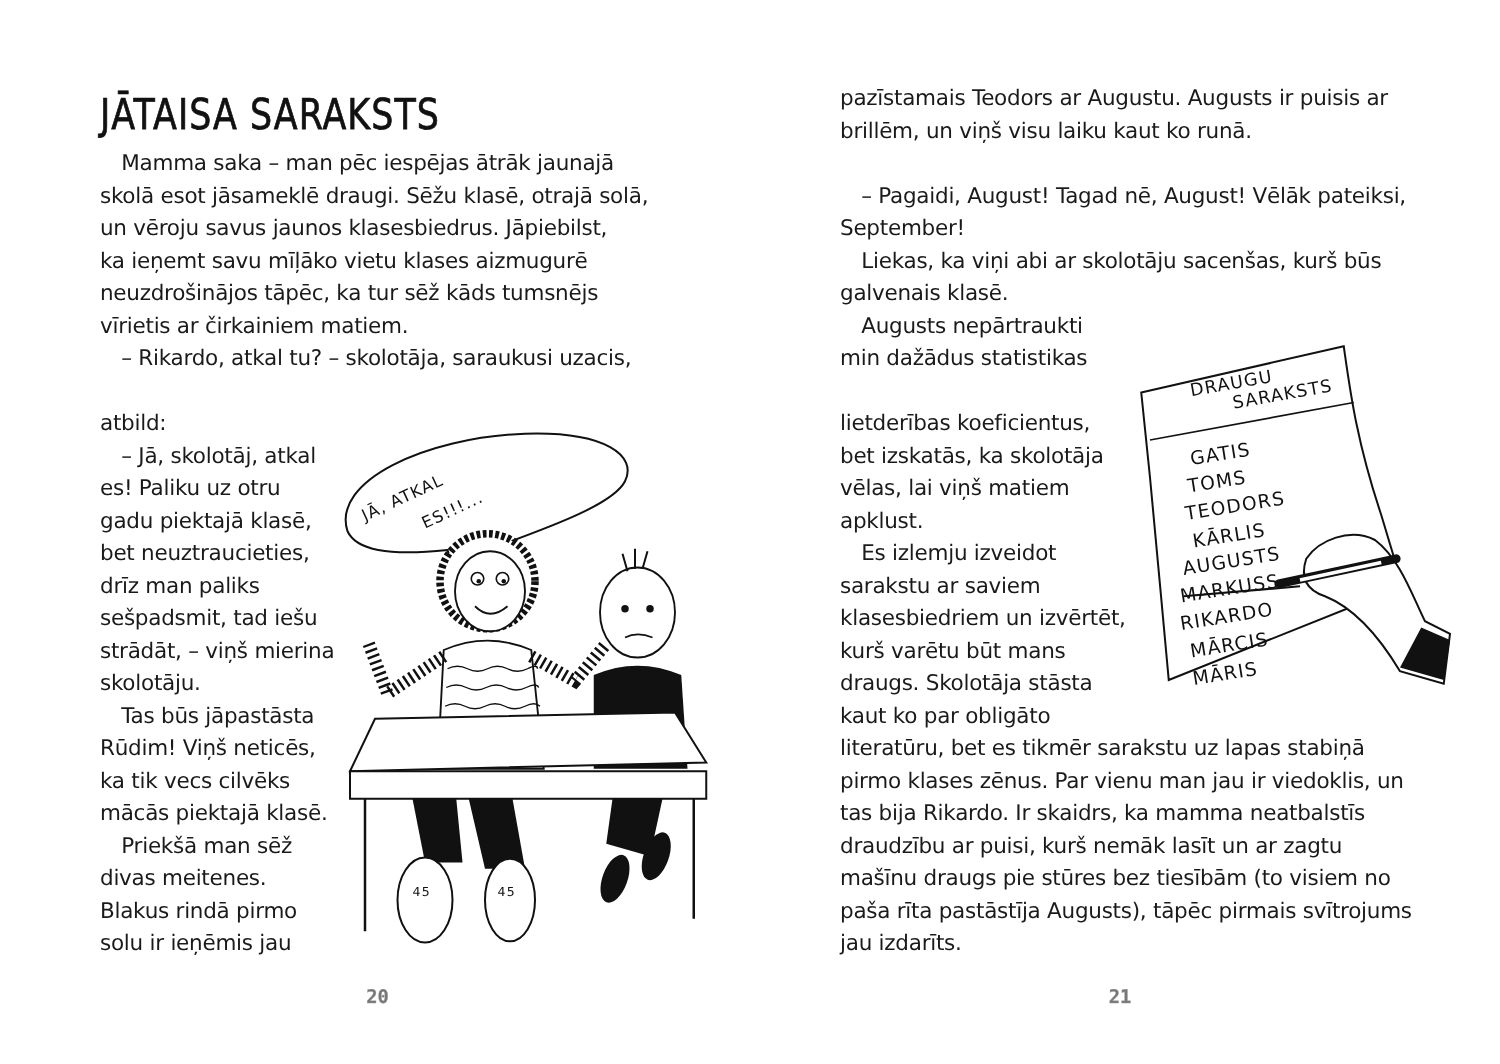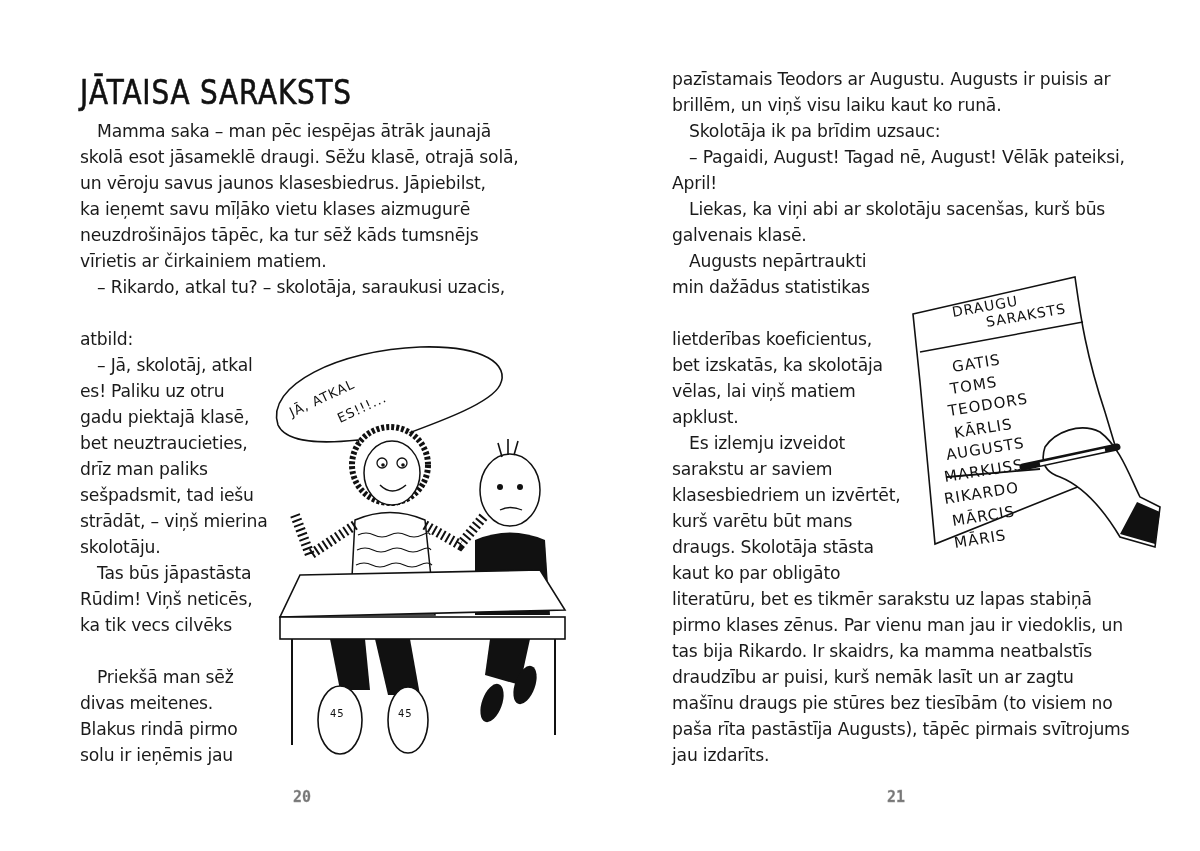--- a/index.html
+++ b/index.html
@@ -46,20 +46,21 @@
   <div class="line" style="left:80px;top:378px">es! Paliku uz otru</div>
   <div class="line" style="left:80px;top:404px">gadu piektajā klasē,</div>
   <div class="line" style="left:80px;top:430px">bet neuztraucieties,</div>
   <div class="line" style="left:80px;top:456px">drīz man paliks</div>
   <div class="line" style="left:80px;top:482px">sešpadsmit, tad iešu</div>
   <div class="line" style="left:80px;top:508px">strādāt, – viņš mierina</div>
   <div class="line" style="left:80px;top:534px">skolotāju.</div>
   <div class="line ind" style="left:80px;top:560px">Tas būs jāpastāsta</div>
   <div class="line" style="left:80px;top:586px">Rūdim! Viņš neticēs,</div>
   <div class="line" style="left:80px;top:612px">ka tik vecs cilvēks</div>
+  <div class="line" style="left:80px;top:638px">mācās piektajā klasē.</div>
   <div class="line ind" style="left:80px;top:664px">Priekšā man sēž</div>
   <div class="line" style="left:80px;top:690px">divas meitenes.</div>
   <div class="line" style="left:80px;top:716px">Blakus rindā pirmo</div>
   <div class="line" style="left:80px;top:742px">solu ir ieņēmis jau</div>
 
   <svg style="left:270px;top:345px" width="310" height="420" viewBox="0 0 310 420">
 
     <path d="M8,80 C-5,40 70,5 150,2 C215,0 240,20 230,40 C220,60 160,80 120,95 L95,115 L88,95 C40,100 15,95 8,80 Z" fill="#fff" stroke="#111" stroke-width="1.6"></path>
     <text class="hand" transform="translate(22,72) rotate(-25)" style="font-size:13px">JĀ, ATKAL</text>
     <text class="hand" transform="translate(70,78) rotate(-25)" style="font-size:13px">ES!!!...</text>
@@ -107,23 +108,22 @@
     <ellipse cx="222" cy="358" rx="10" ry="20" fill="#111" transform="rotate(20 222 358)"></ellipse>
     <ellipse cx="255" cy="340" rx="10" ry="20" fill="#111" transform="rotate(20 255 340)"></ellipse>
   </svg>
 
   <div class="pnum" style="left:293px">20</div>
 </div>
 
 <div class="page page-right">
   <div class="line" style="left:72px;top:66px">pazīstamais Teodors ar Augustu. Augusts ir puisis ar</div>
   <div class="line" style="left:72px;top:92px">brillēm, un viņš visu laiku kaut ko runā.</div>
-  <div class="line ind" style="left:72px;top:118px">Skolotāja ik pa brīdim uzsauc:</div>
   <div class="line ind" style="left:72px;top:144px">– Pagaidi, August! Tagad nē, August! Vēlāk pateiksi,</div>
-  <div class="line" style="left:72px;top:170px">April!</div>
+  <div class="line" style="left:72px;top:170px">September!</div>
   <div class="line ind" style="left:72px;top:196px">Liekas, ka viņi abi ar skolotāju sacenšas, kurš būs</div>
   <div class="line" style="left:72px;top:222px">galvenais klasē.</div>
   <div class="line ind" style="left:72px;top:248px">Augusts nepārtraukti</div>
   <div class="line" style="left:72px;top:274px">min dažādus statistikas</div>
   <div class="line" style="left:72px;top:326px">lietderības koeficientus,</div>
   <div class="line" style="left:72px;top:352px">bet izskatās, ka skolotāja</div>
   <div class="line" style="left:72px;top:378px">vēlas, lai viņš matiem</div>
   <div class="line" style="left:72px;top:404px">apklust.</div>
   <div class="line ind" style="left:72px;top:430px">Es izlemju izveidot</div>
   <div class="line" style="left:72px;top:456px">sarakstu ar saviem</div>

